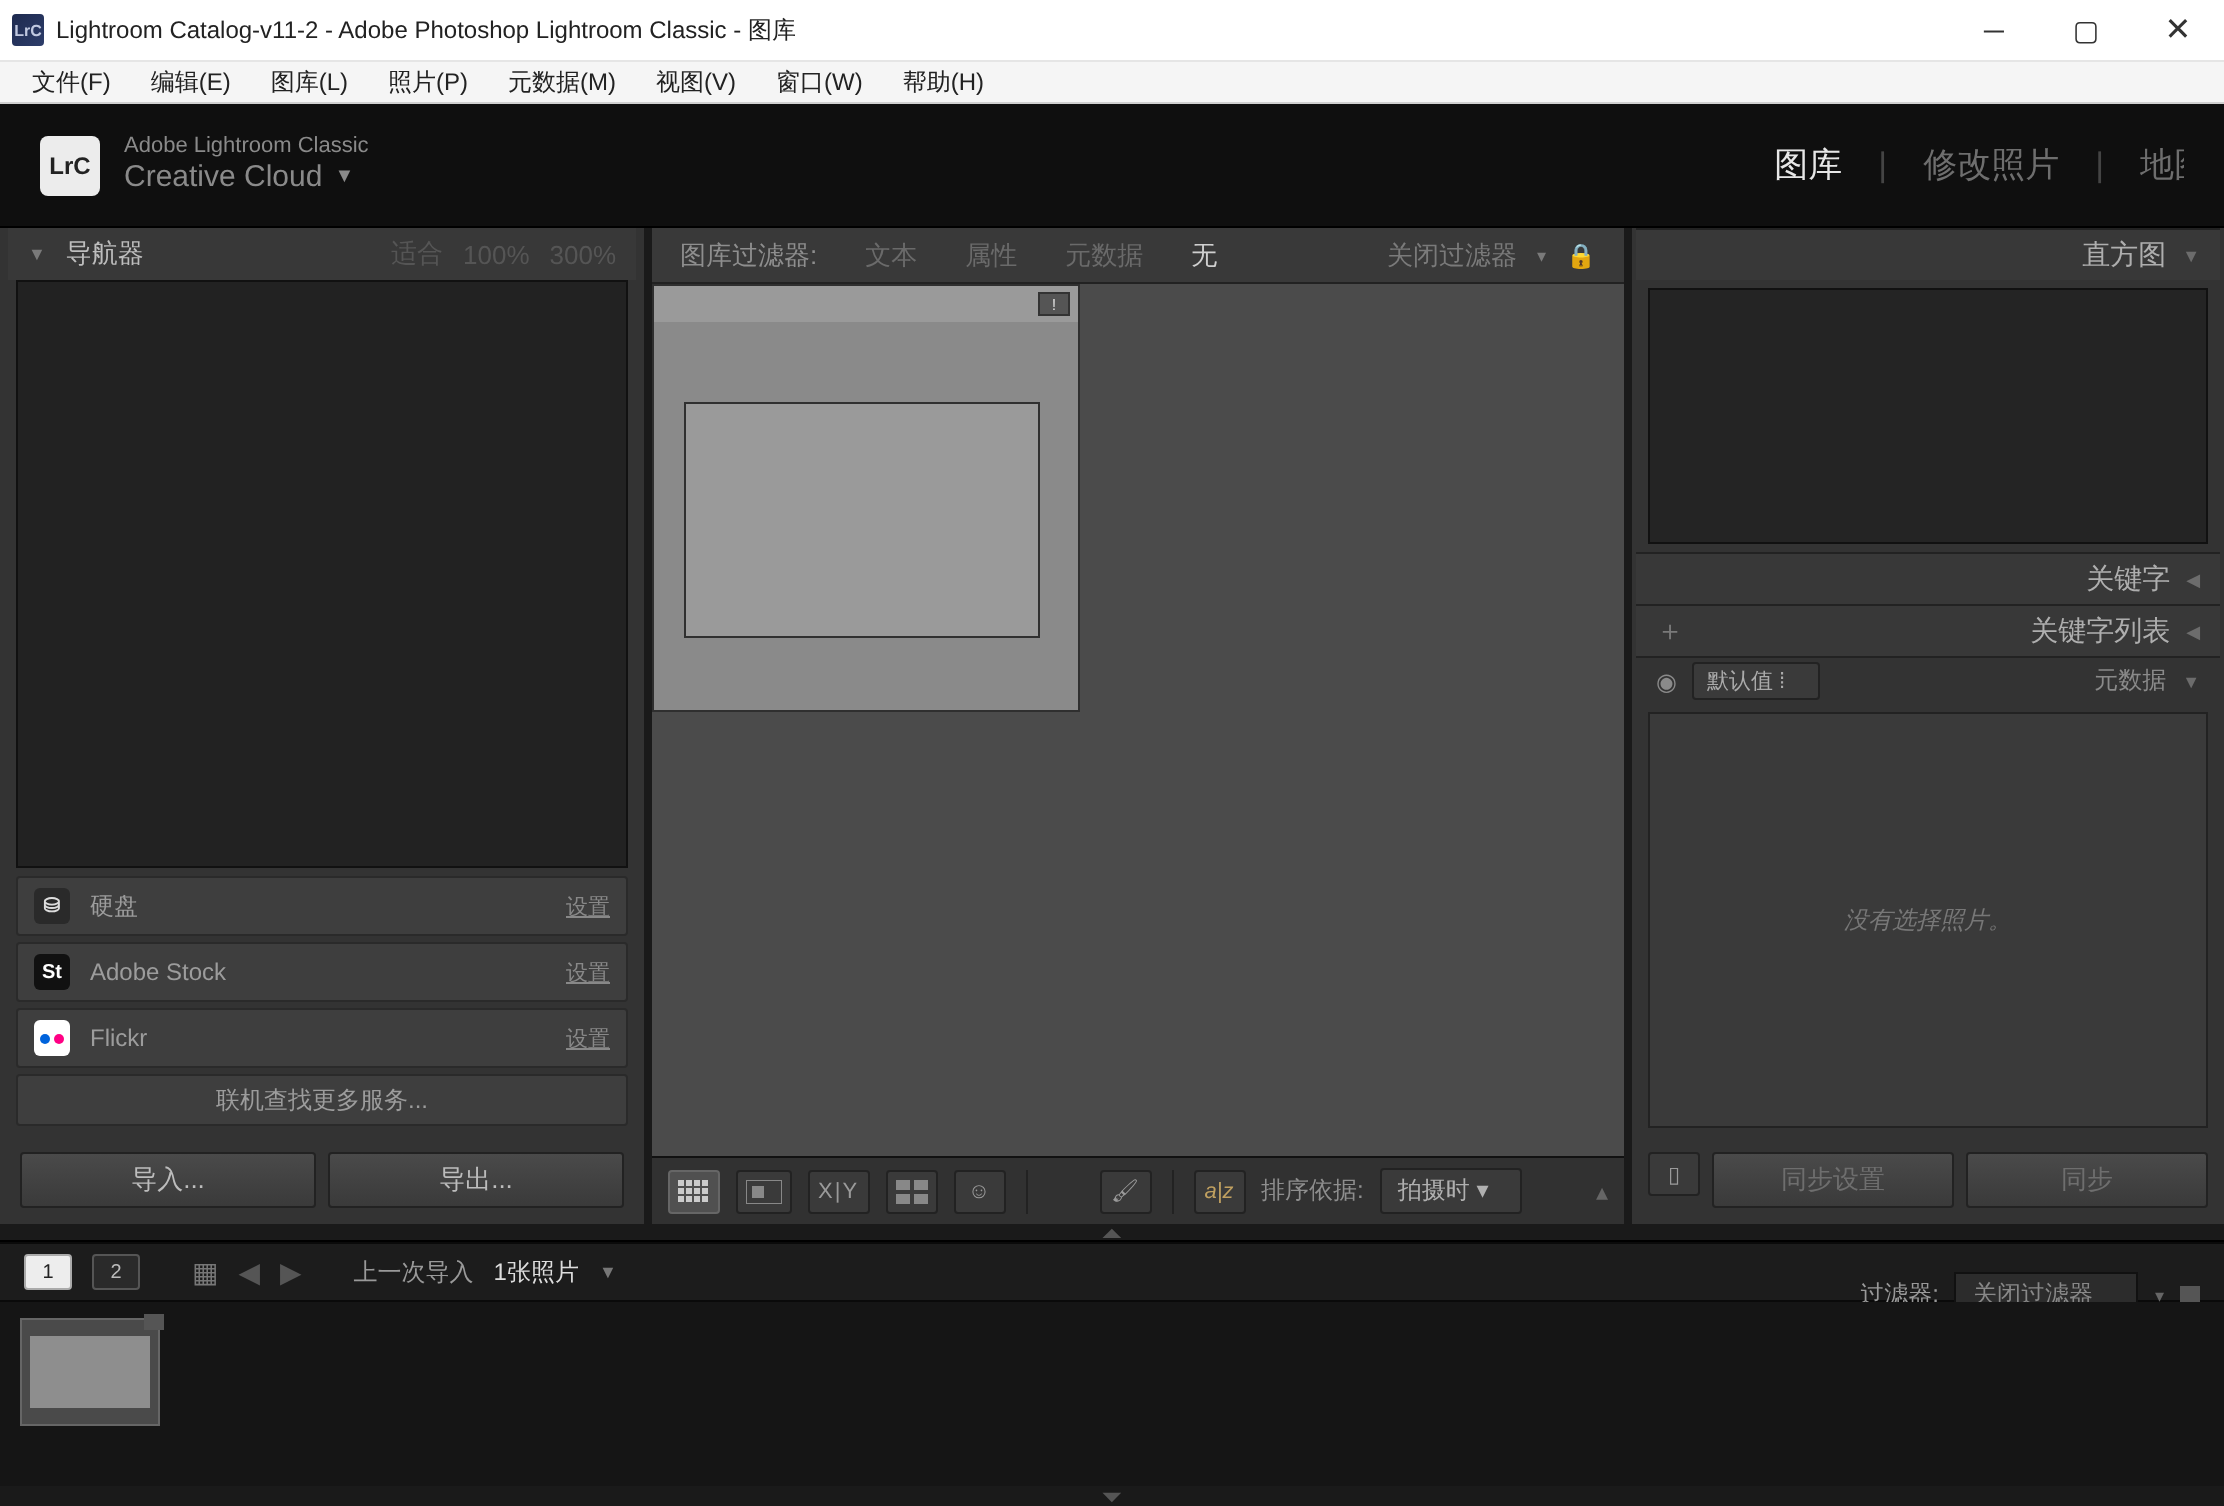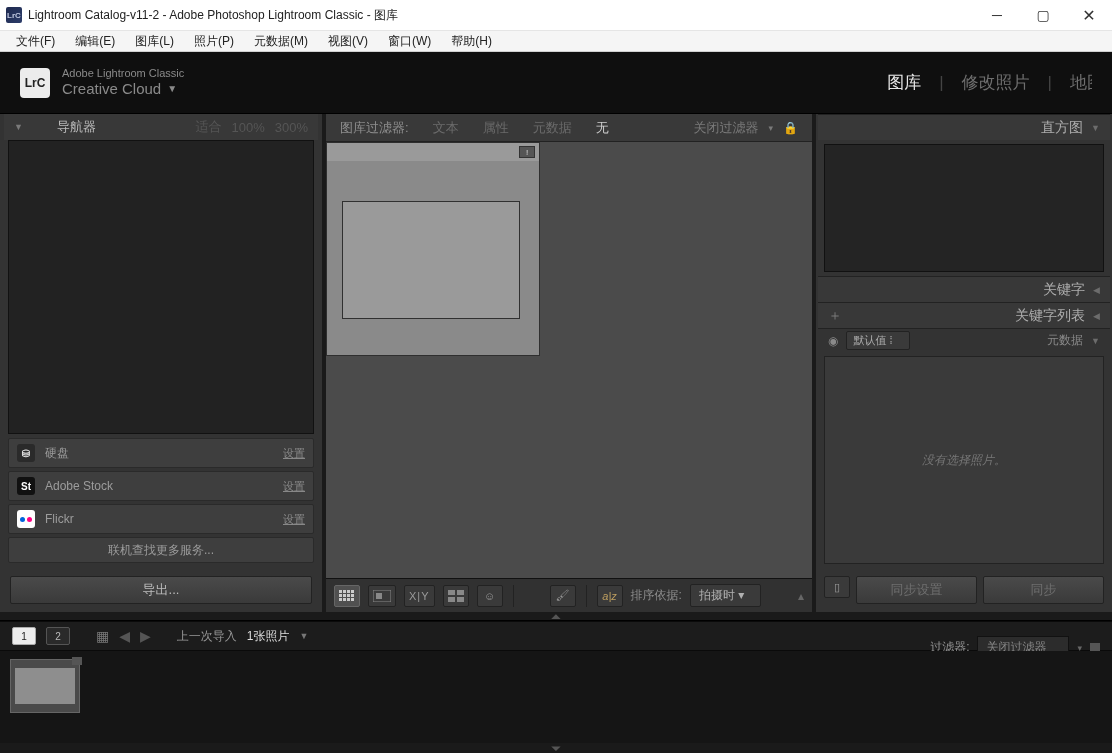--- a/index.html
+++ b/index.html
@@ -33,21 +33,21 @@
 
 
 .columns { flex:1; display:flex; background:#1a1a1a; min-height:0; }
 .panel-col { background:#333; display:flex; flex-direction:column; }
 .left-col { width:326px; border-right:4px solid #1a1a1a; padding:0 4px; }
 .right-col { width:300px; border-left:4px solid #1a1a1a; padding:0 2px; }
 .center-col { flex:1; display:flex; flex-direction:column; background:#ec4899; }
 
 
 .panel-header { height:26px; display:flex; align-items:center; padding:0 10px; color:#999; font-size:13px; gap:10px; background:#383838;}
-.panel-header .title { color:#bdbdbd;margin-left:24px; }
+.panel-header .title { color:#bdbdbd; }
 .panel-header .tri { font-size:9px; color:#7a7a7a; }
 .panel-header .spacer { flex:1; }
 .panel-header .opt { color:#555; }
 
 
 .navigator-body { height:294px; background:#222; margin:0 4px; border:1px solid #111; }
 .services { padding:4px 4px 4px 4px; display:flex; flex-direction:column; gap:3px; }
 .service-row { height:30px; background:#3e3e3e; border:1px solid #2a2a2a; border-radius:2px; display:flex; align-items:center; padding:0 8px; color:#9c9c9c; font-size:12px; gap:10px; }
 .service-row .btn-setup { margin-left:auto; font-size:11px; color:#888; text-decoration:underline; }
 .service-icon { width:18px; height:18px; border-radius:3px; display:flex; align-items:center; justify-content:center; font-size:10px; font-weight:700; }
@@ -194,20 +194,21 @@
               <span style="background:#ff0084"></span>
           </div>
           <span>Flickr</span>
           <span class="btn-setup">设置</span>
         </div>
         <div class="more-services">联机查找更多服务...</div>
       </div>
 
       <div style="flex:1"></div>
       <div class="left-actions">
+        <div class="big-btn">导入...</div>
         <div class="big-btn">导出...</div>
       </div>
     </div>
 
     <div class="center-col">
       <div class="filter-bar">
         <span class="lbl">图库过滤器:</span>
         <span class="flt">文本</span>
         <span class="flt">属性</span>
         <span class="flt">元数据</span>

